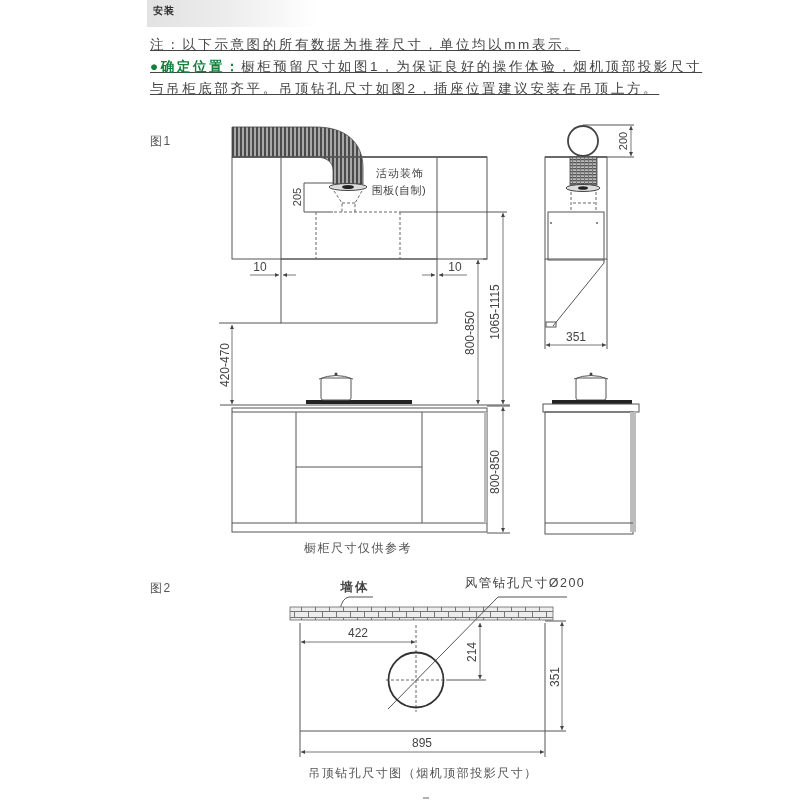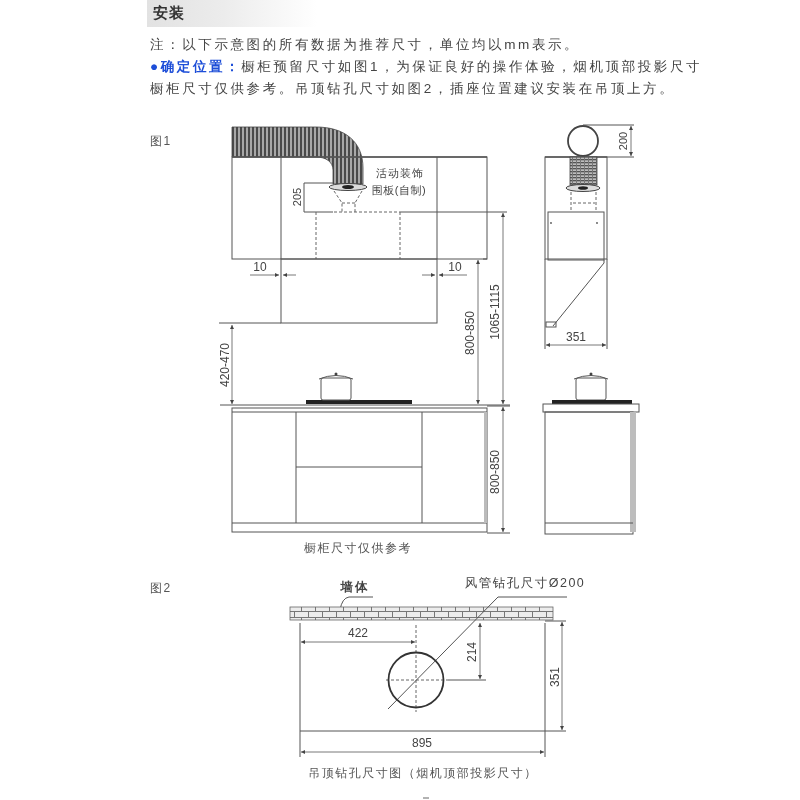--- a/index.html
+++ b/index.html
@@ -1,43 +1,43 @@
 <!DOCTYPE html>
 <html><head>
 <meta charset="utf-8">
 <style>
   html, body { margin: 0; padding: 0; background: #ffffff; }
   body { width: 800px; height: 800px; position: relative; overflow: hidden;
          font-family: "Liberation Sans", "DejaVu Sans", sans-serif; color: #444; }
   .header-band { position: absolute; left: 147px; top: 0; width: 170px; height: 27px;
                  background: linear-gradient(to right, #e2e2e2 0%, #ececec 45%, #ffffff 100%); }
-  .header-title { position: absolute; left: 153px; top: 4px; font-size: 15px; font-weight: bold;
+  .header-title { position: absolute; left: 153px; top: 4px; font-size: 10px; font-weight: bold;
                   color: #333; letter-spacing: 1px; }
   .note-line { position: absolute; left: 150px; font-size: 13.5px; letter-spacing: 2.6px;
-               color: #444; white-space: nowrap; line-height: 18px; }
-  .note-bullet { font-weight: bold; color: #1d4ed8; }
+               color: #444; white-space: nowrap; line-height: 18px; text-decoration: underline; }
+  .note-bullet { font-weight: bold; color: #15803d; }
   #drawing { position: absolute; left: 0; top: 0; }
   svg text { font-family: "Liberation Sans", "DejaVu Sans", sans-serif; fill: #444; }
   .ln { stroke: #555; stroke-width: 1; fill: none; }
   .ln2 { stroke: #555; stroke-width: 1.6; fill: none; }
   .dash { stroke: #666; stroke-width: 1; fill: none; stroke-dasharray: 3 2; }
   .dim { stroke: #555; stroke-width: 0.8; fill: none; }
   .dimtxt { font-size: 12px; }
   .small { font-size: 11px; }
   .lbl { font-size: 12px; fill: #555; letter-spacing: 1.5px; }
 </style>
 </head>
 <body>
 
 <div class="header-band"></div>
 <div class="header-title">安装</div>
 
 <div class="note-line" style="top:36px;">注：以下示意图的所有数据为推荐尺寸，单位均以mm表示。</div>
 <div class="note-line" style="top:58px;"><span class="note-bullet">●确定位置：</span><span>橱柜预留尺寸如图1，为保证良好的操作体验，烟机顶部投影尺寸</span></div>
-<div class="note-line" style="top:80px;">橱柜尺寸仅供参考。吊顶钻孔尺寸如图2，插座位置建议安装在吊顶上方。</div>
+<div class="note-line" style="top:80px;">与吊柜底部齐平。吊顶钻孔尺寸如图2，插座位置建议安装在吊顶上方。</div>
 
 <svg id="drawing" width="800" height="800" viewBox="0 0 800 800">
   <defs>
     <marker id="ah" viewBox="0 0 6 6" refX="6" refY="3" markerWidth="5" markerHeight="5" orient="auto-start-reverse">
       <path d="M0,0 L6,3 L0,6 Z" fill="#444"></path>
     </marker>
     <pattern id="hoseV" width="4" height="4" patternUnits="userSpaceOnUse">
       <rect width="4" height="4" fill="#a8a8a8"></rect>
         <rect width="2" height="4" fill="#4a4a4a"></rect>
     </pattern>

